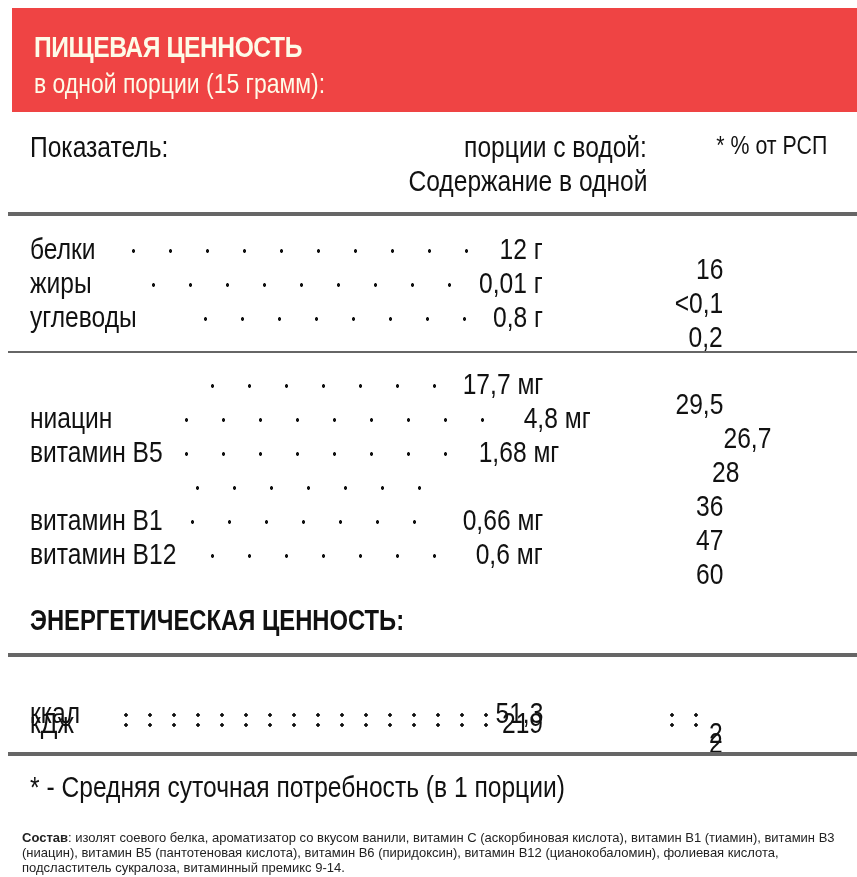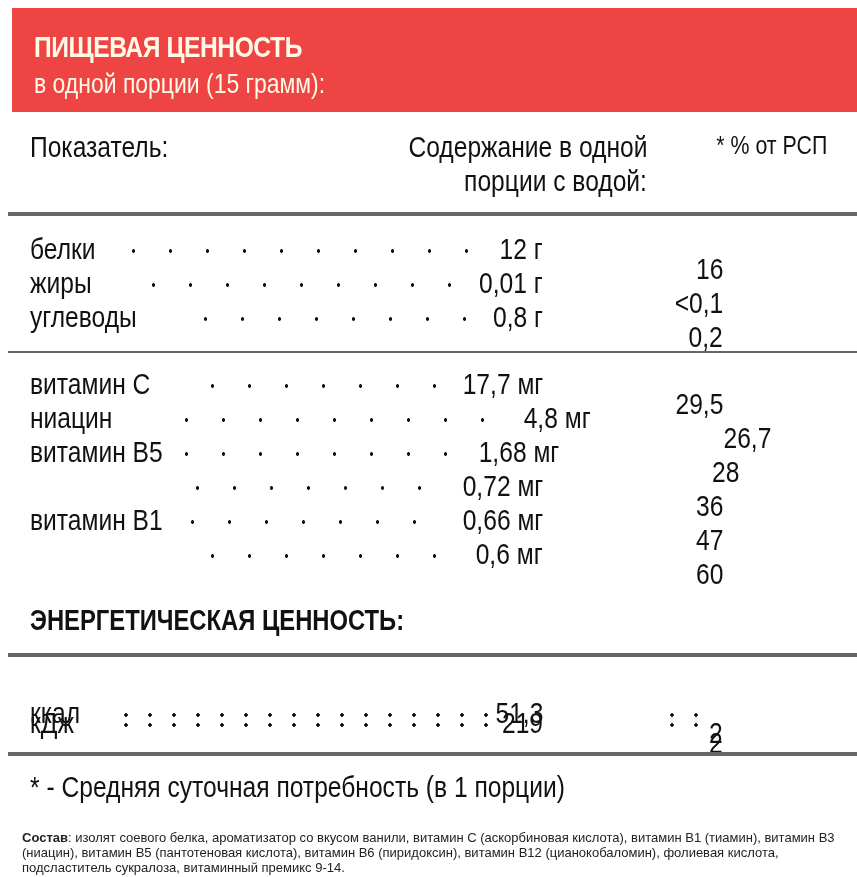--- a/index.html
+++ b/index.html
@@ -26,22 +26,22 @@
 </head>
 <body>
 
 <div class="banner">
   <div class="t1">ПИЩЕВАЯ ЦЕННОСТЬ</div>
   <div class="t2">в одной порции (15 грамм):</div>
 </div>
 
 <div class="hdr-left"><span class="cond">Показатель:</span></div>
 <div class="hdr-mid">
+  <div><span class="condr">порции с водой:</span></div>
   <div><span class="condr">Содержание в одной</span></div>
-  <div><span class="condr">порции с водой:</span></div>
 </div>
 <div class="hdr-right"><span class="condr">* % от РСП</span></div>
 
 <div class="rule" style="top:212px;height:4px;"></div>
 
 <div class="row" style="top:232px;">
   <span class="name"><span class="cond">белки</span></span>
   <span class="dotfill" style="left:120px;right:268px;"></span>
   <span class="val"><span class="condr">12 г</span></span>
   <span class="dotfill" style="left:660px;right:100px;"></span>
@@ -58,21 +58,20 @@
   <span class="name"><span class="cond">углеводы</span></span>
   <span class="dotfill" style="left:170px;right:270px;"></span>
   <span class="val"><span class="condr">0,8 г</span></span>
   <span class="dotfill" style="left:670px;right:100px;"></span>
   <span class="pct"><span class="condr">0,2</span></span>
 </div>
 
 <div class="rule" style="top:351px;height:2px;"></div>
 
 <div class="row" style="top:367px;">
-  <span class="name"><span class="cond">витамин С</span></span>
   <span class="dotfill" style="left:190px;right:300px;"></span>
   <span class="val"><span class="condr">17,7 мг</span></span>
   <span class="dotfill" style="left:660px;right:140px;"></span>
   <span class="pct"><span class="condr">29,5</span></span>
 </div>
 <div class="row" style="top:401px;padding-left:48px;">
   <span class="name"><span class="cond">ниацин</span></span>
   <span class="dotfill" style="left:160px;right:300px;"></span>
   <span class="val"><span class="condr">4,8 мг</span></span>
   <span class="dotfill" style="left:660px;right:140px;"></span>
@@ -80,32 +79,32 @@
 </div>
 <div class="row" style="top:435px;padding-left:16px;">
   <span class="name"><span class="cond">витамин В5</span></span>
   <span class="dotfill" style="left:185px;right:305px;"></span>
   <span class="val"><span class="condr">1,68 мг</span></span>
   <span class="dotfill" style="left:670px;right:100px;"></span>
   <span class="pct"><span class="condr">28</span></span>
 </div>
 <div class="row" style="top:469px;">
   <span class="dotfill" style="left:185px;right:315px;"></span>
-  <span class="val"><span class="condr">0,72 мг</span></span>
   <span class="dotfill" style="left:670px;right:100px;"></span>
   <span class="pct"><span class="condr">36</span></span>
 </div>
 <div class="row" style="top:503px;">
   <span class="name"><span class="cond">витамин В1</span></span>
   <span class="dotfill" style="left:180px;right:320px;"></span>
   <span class="val"><span class="condr">0,66 мг</span></span>
   <span class="dotfill" style="left:670px;right:100px;"></span>
   <span class="pct"><span class="condr">47</span></span>
 </div>
 <div class="row" style="top:537px;">
+  <span class="name"><span class="cond">витамин В12</span></span>
   <span class="dotfill" style="left:195px;right:300px;"></span>
   <span class="val"><span class="condr">0,6 мг</span></span>
   <span class="dotfill" style="left:670px;right:100px;"></span>
   <span class="pct"><span class="condr">60</span></span>
 </div>
 
 <div class="energy-title"><span class="cond">ЭНЕРГЕТИЧЕСКАЯ ЦЕННОСТЬ:</span></div>
 
 <div class="rule" style="top:653px;height:4px;"></div>
 

